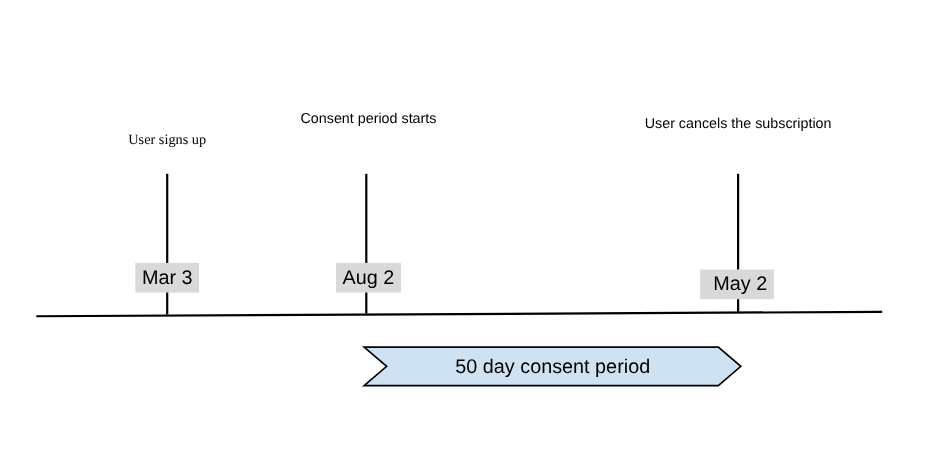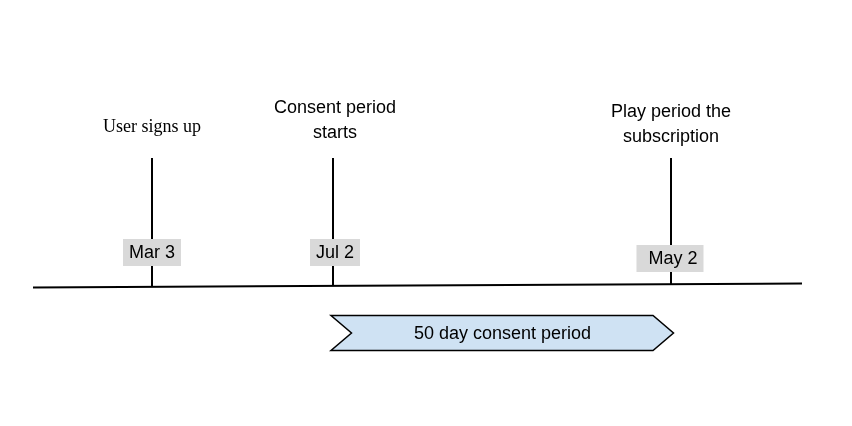--- a/index.html
+++ b/index.html
@@ -30,21 +30,21 @@
   .banner-shape {
     fill: var(--banner_fill, #cfe2f3);
     stroke: var(--line, #000000);
     stroke-width: 1.5;
     stroke-linejoin: miter;
   }
   .event-label {
     position: absolute;
     transform: translateX(-50%);
     text-align: center;
-    font-size: 18px;
+    font-size: 13px;
     line-height: 25px;
     white-space: normal;
   }
   .date-chip {
     position: absolute;
     transform: translateX(-50%);
     background: var(--date_chip_bg, #d9d9d9);
     font-size: 18px;
     line-height: 27px;
     height: 27px;
@@ -76,23 +76,23 @@
     <line class="tick" x1="152" y1="158" x2="152" y2="286"></line>
     <line class="tick" x1="333" y1="158" x2="333" y2="285"></line>
     <line class="tick" x1="671" y1="158" x2="671" y2="284"></line>
     <polygon class="banner-shape" points="331,315.5 653,315.5 673.5,333 653,350.5 331,350.5 351.5,333"></polygon>
   </svg>
 
   <div class="event-label" style="left:152px; top:114px; width:160px;font-family:Liberation Serif, serif;">User signs up</div>
 
   <div class="event-label" style="left:335px; top:95px; width:130px;">Consent period starts</div>
 
-  <div class="event-label" style="left:671px; top:99px; width:170px;">Play period the subscription</div>
+  <div class="event-label" style="left:671px; top:99px; width:170px;">User cancels the subscription</div>
 
   <div class="date-chip" style="left:152px; top:239px;">Mar 3</div>
 
-  <div class="date-chip" style="left:335px; top:239px;">Jul 2</div>
+  <div class="date-chip" style="left:335px; top:239px;">Aug 2</div>
 
   <div class="date-chip" style="left:670px; top:245px;padding-left:12px;">May 2</div>
 
   <div class="banner-label">50 day consent period</div>
 
 </div>
 
 </body></html>

